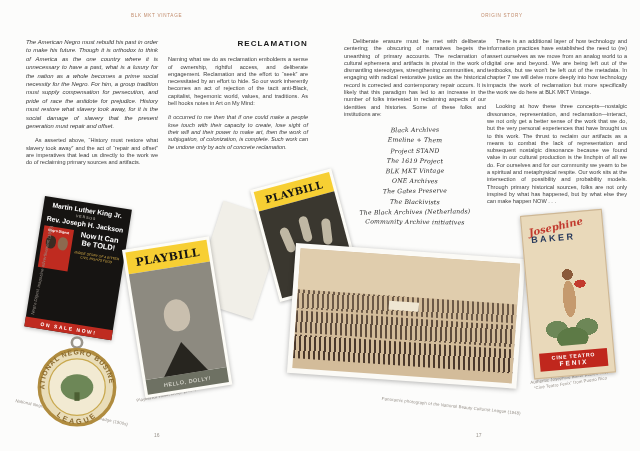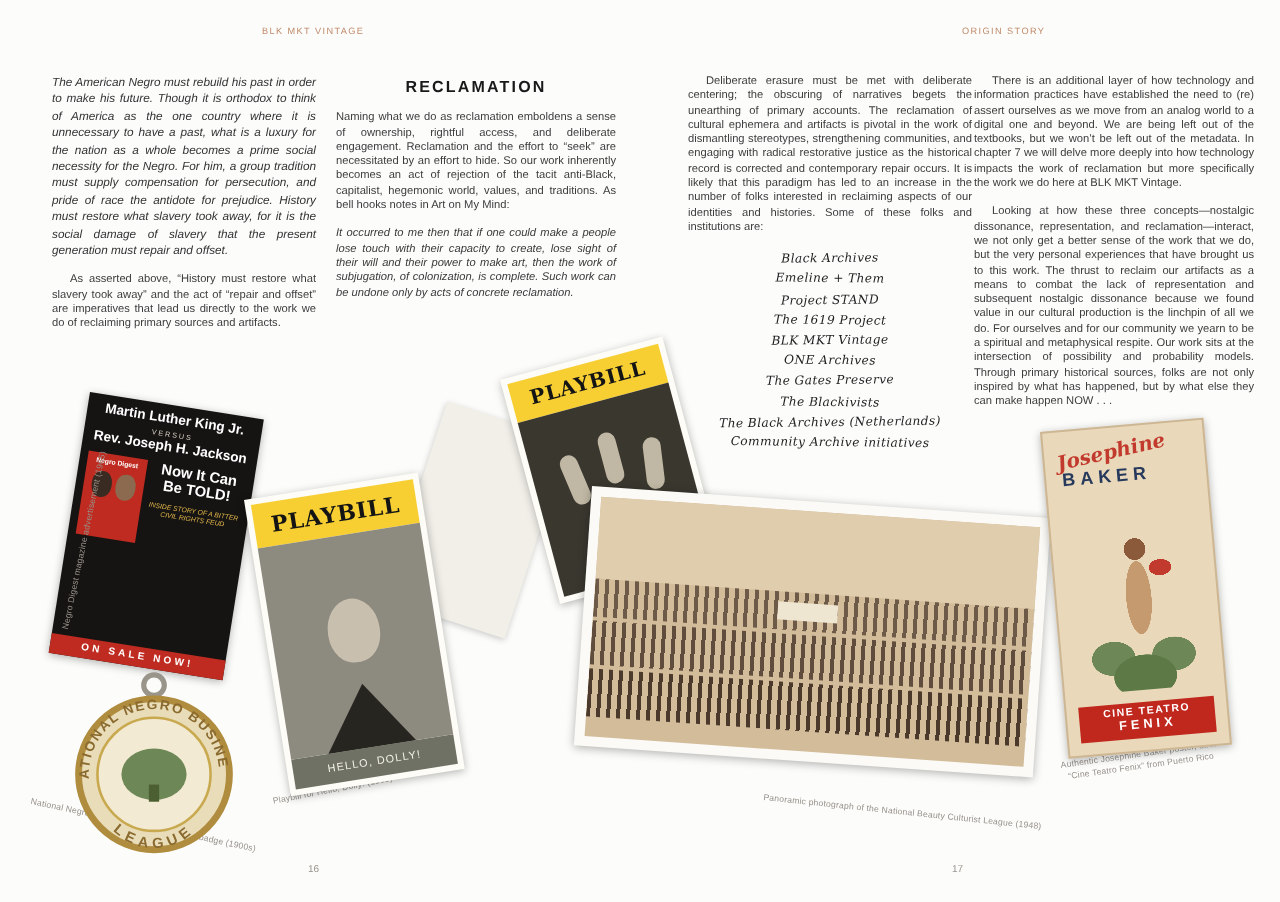--- a/index.html
+++ b/index.html
@@ -21,21 +21,21 @@
   
   .col{color:#3d3d3d;font-size:5.6px;line-height:7.3px;text-align:justify;}
   .col p{margin:0 0 7px 0;}
   .indent{text-indent:9px;}
   .opening-quote{
     font-style:italic;font-size:5.9px;line-height:8.4px;color:#333;
     font-family:"Liberation Sans",sans-serif;
   }
   .section-head{
     font-weight:bold;font-size:8px;letter-spacing:1.1px;color:#191919;
-    text-align:center;margin:0 0 9px 0;font-family:"Liberation Sans",sans-serif;
+    text-align:right;margin:0 0 9px 0;font-family:"Liberation Sans",sans-serif;
   }
   .blockquote{
     font-style:italic;margin:7px 10px 0 12px;color:#3a3a3a;
   }
   .handlist{
     margin-top:5px;text-align:center;
     font-family:"DejaVu Serif",serif;font-style:italic;
     font-size:6.1px;line-height:10.2px;color:#1f1f1f;letter-spacing:.2px;
   }
   .handlist div:nth-child(odd){transform:rotate(-.7deg);}

